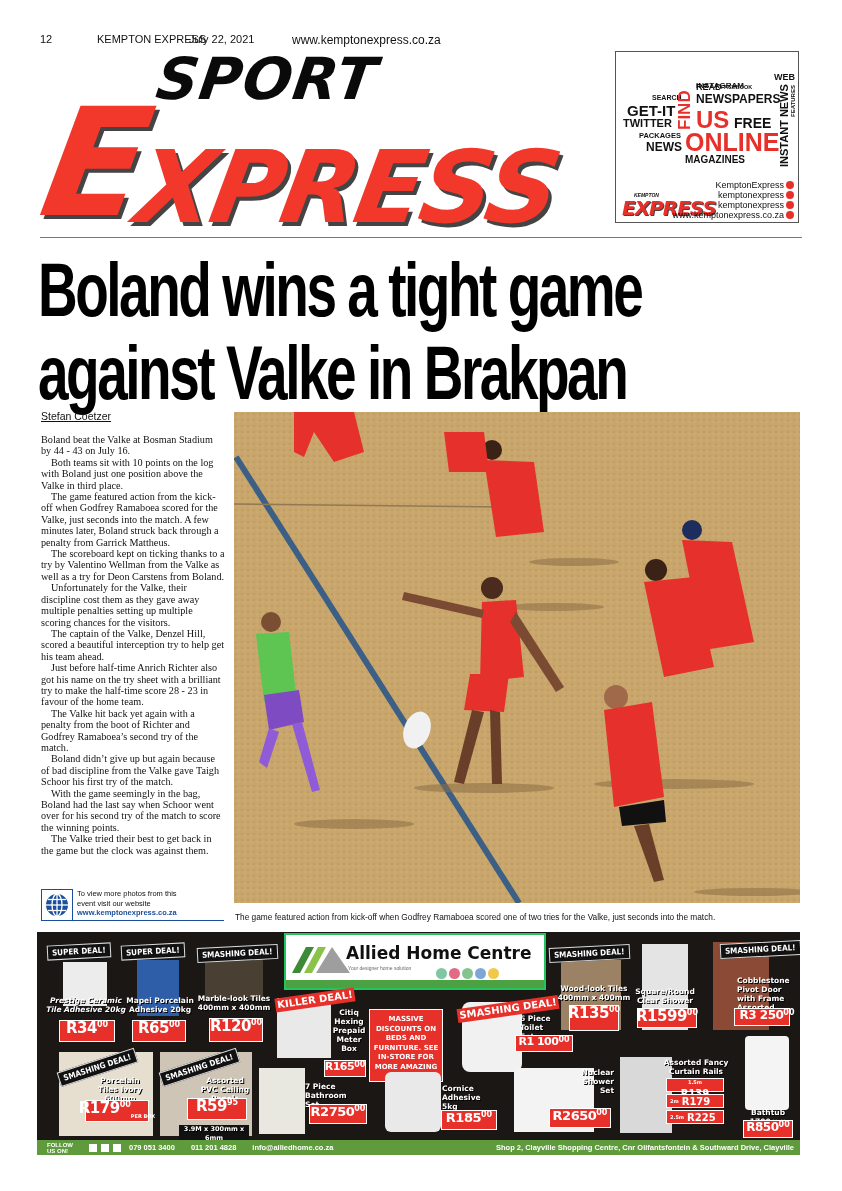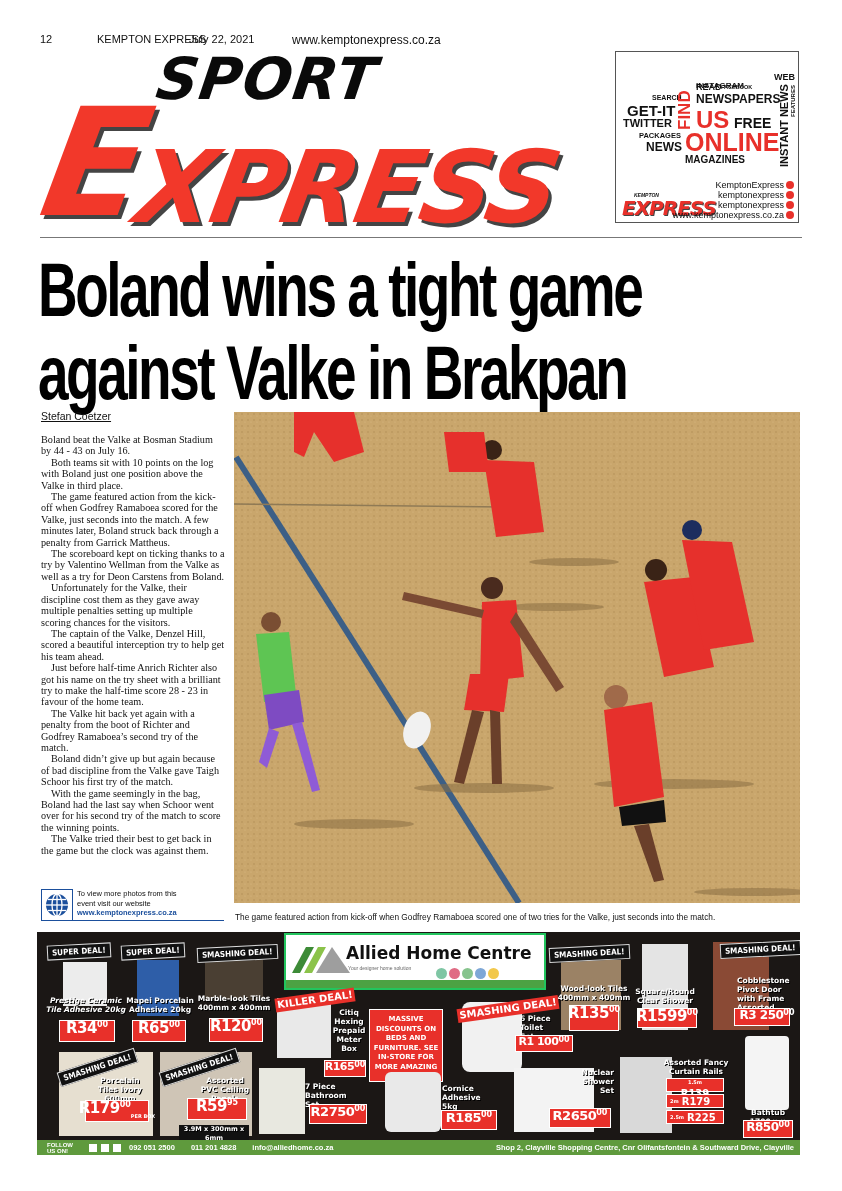--- a/index.html
+++ b/index.html
@@ -371,17 +371,17 @@
       <span class="main" style="font-size:12px;">R850</span>
       <sup>00</sup>
     </div>
 </div>
 
 <div class="ad-footer">
   <span style="margin-left:10px;width:30px;font-size:6px;line-height:6px;">FOLLOW US ON!</span>
   <span style="margin-left:12px;width:8px;height:8px;background:#fff;display:inline-block;"></span>
   <span style="margin-left:4px;width:8px;height:8px;background:#fff;display:inline-block;"></span>
   <span style="margin-left:4px;width:8px;height:8px;background:#fff;display:inline-block;"></span>
-  <span style="margin-left:8px;">092 051 2500</span>
+  <span style="margin-left:8px;">079 051 3400</span>
   <span style="margin-left:16px;">011 201 4828</span>
   <span style="margin-left:16px;">info@alliedhome.co.za</span>
   <span style="margin-left:auto;margin-right:6px;">Shop 2, Clayville Shopping Centre, Cnr Olifantsfontein &amp; Southward Drive, Clayville</span>
 </div>
 
 </body></html>

